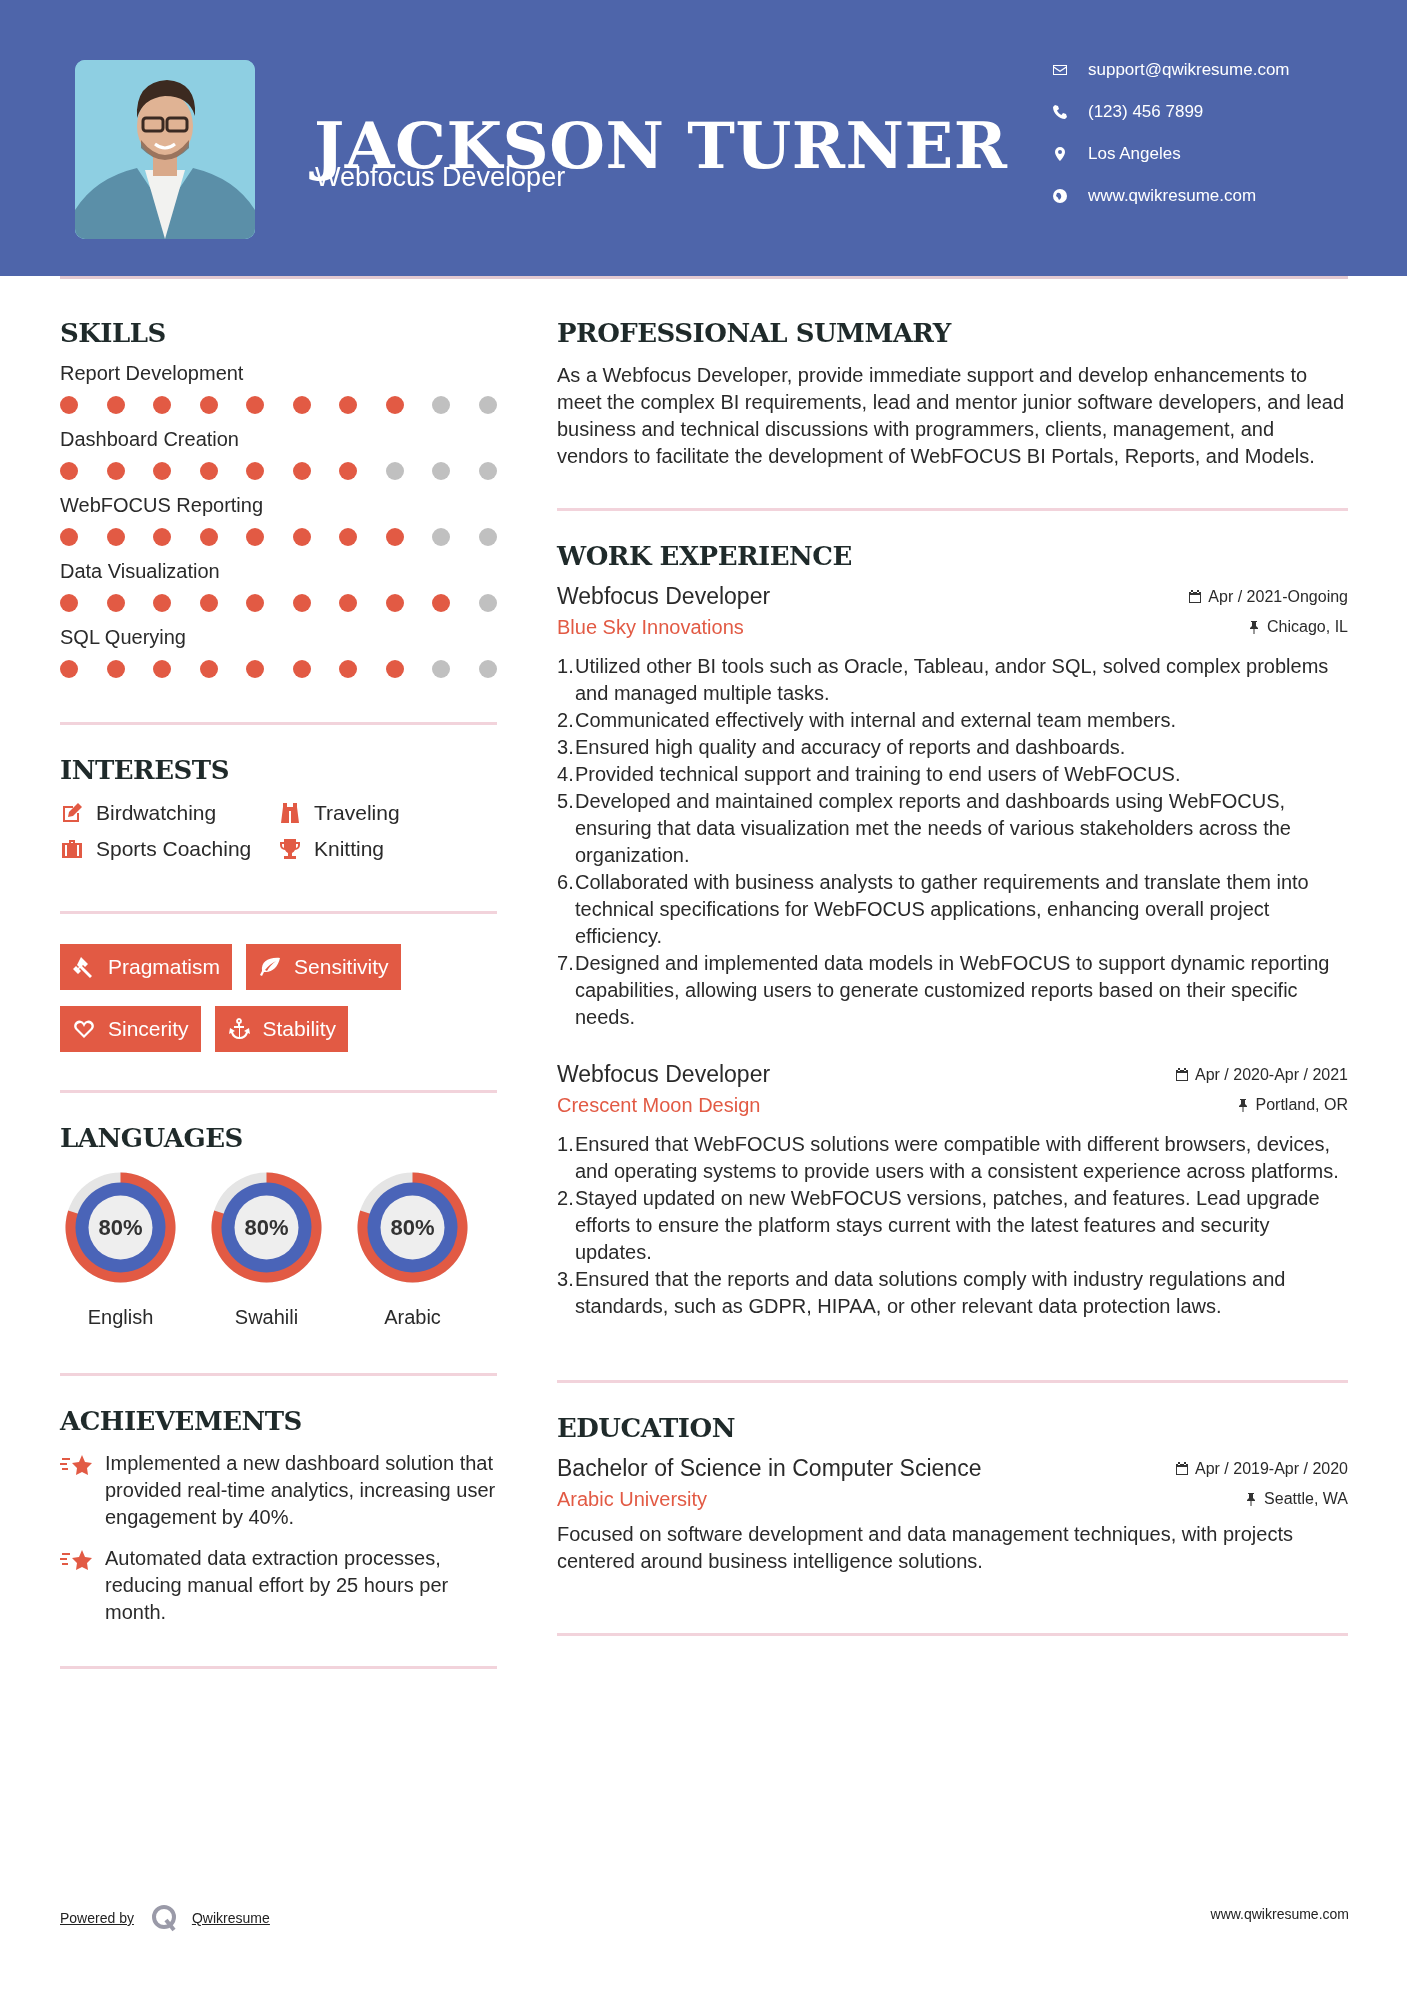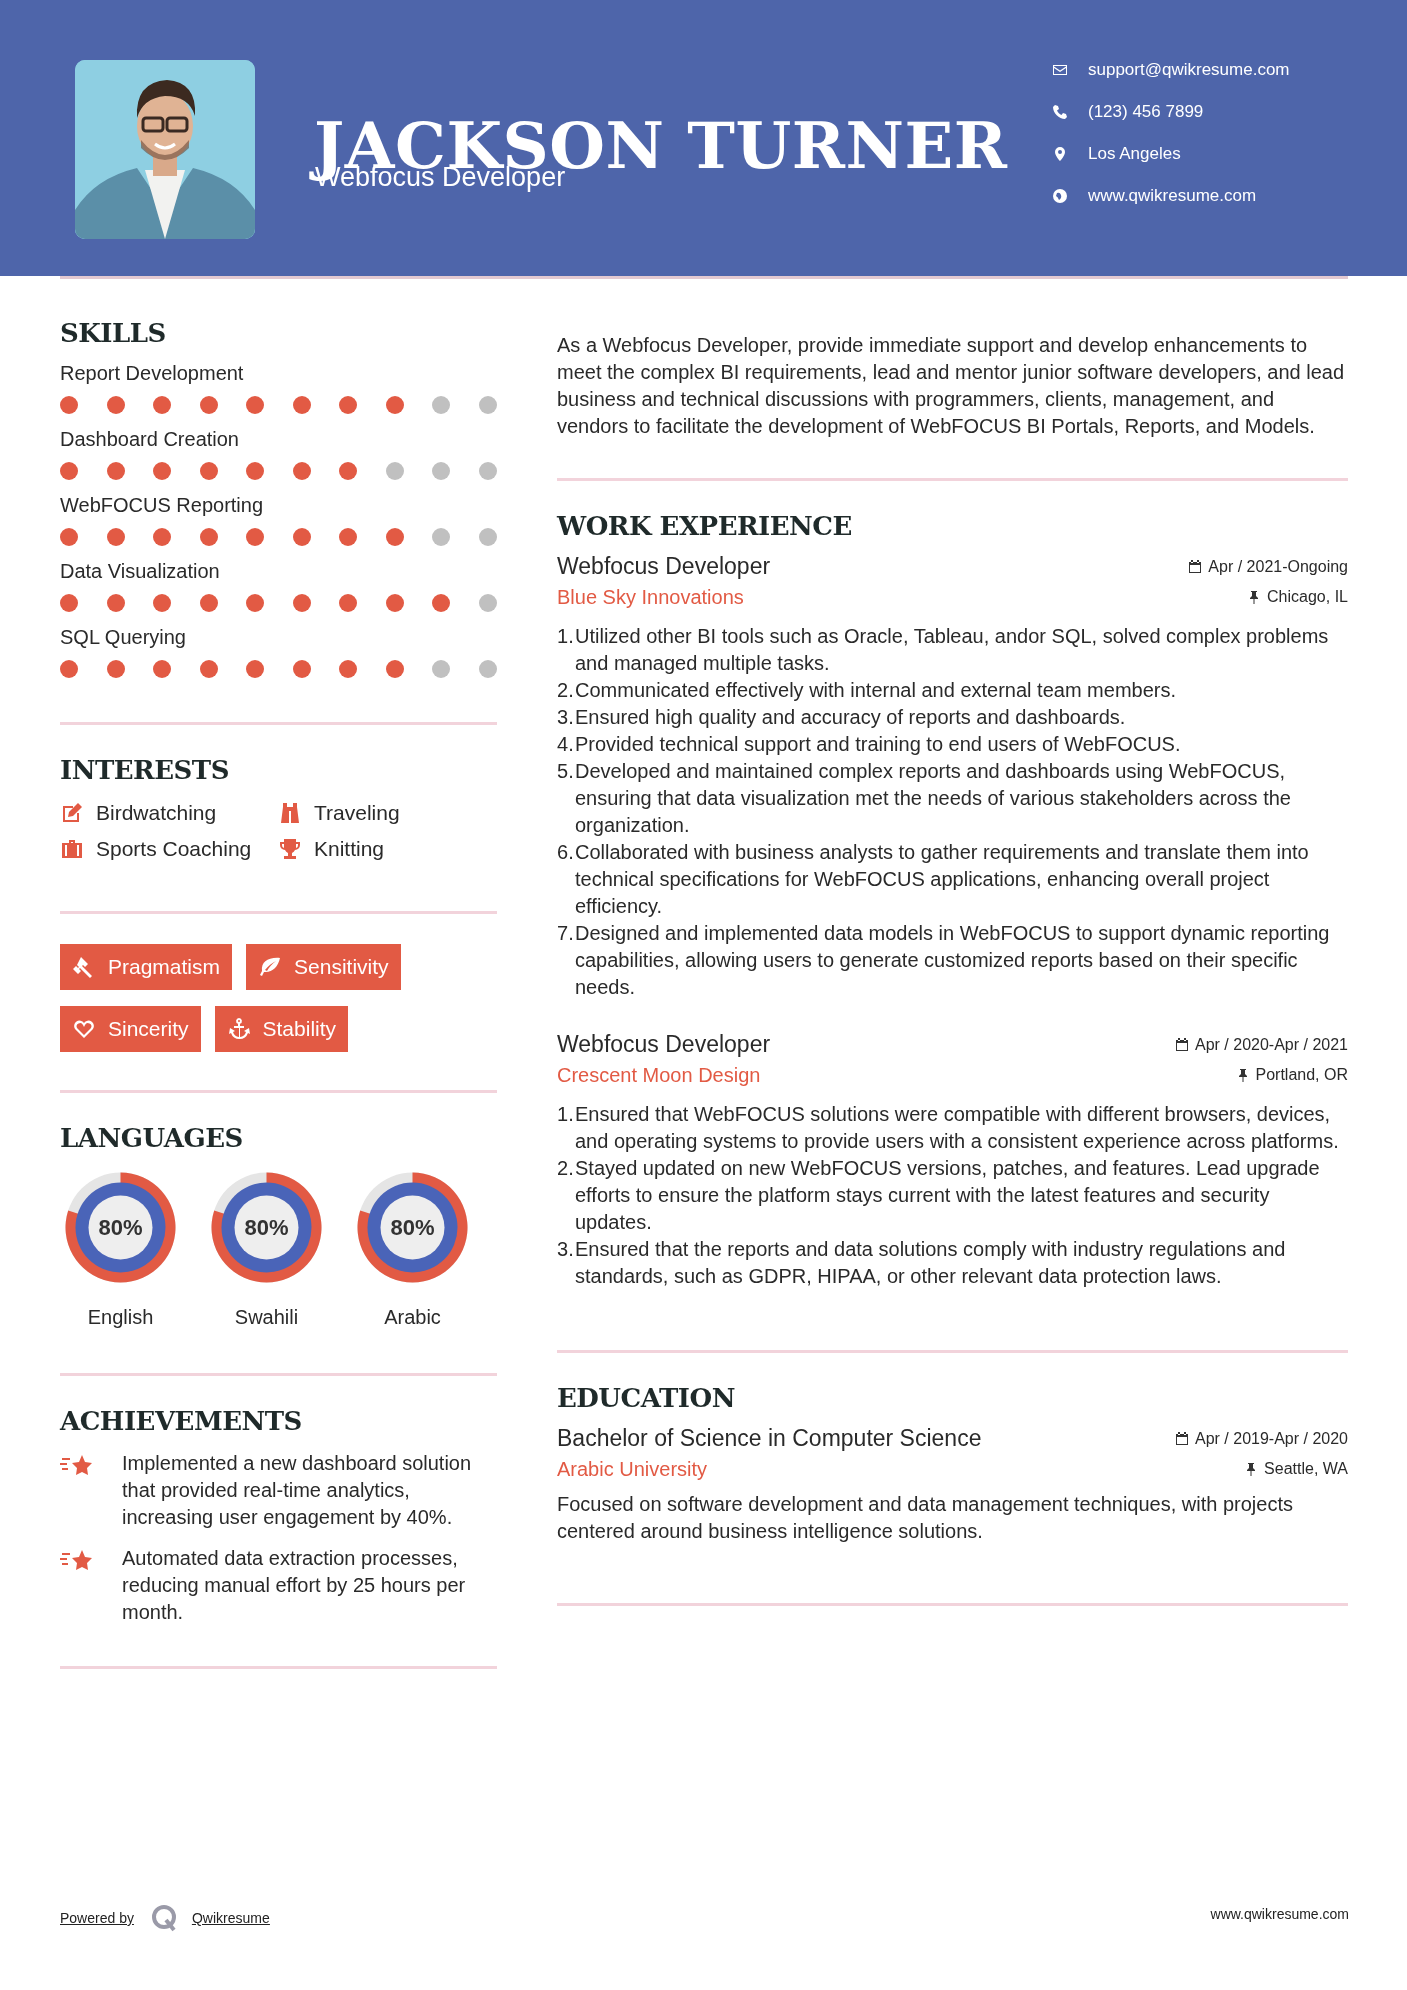--- a/index.html
+++ b/index.html
@@ -44,21 +44,21 @@
 
     
     .langs { display: flex; gap: 25px; margin-top: 14px; }
     .lang { width: 121px; display: flex; flex-direction: column; align-items: center; }
     .ring { width: 121px; height: 121px; position: relative; }
     .ring svg { width: 121px; height: 121px; display: block; }
     .ring .pct { position: absolute; left: 0; top: 0; width: 121px; height: 121px; display: flex; align-items: center; justify-content: center; font-weight: bold; font-size: 22px; color: #333; }
     .lang-name { font-size: 20px; margin-top: 18px; color: #2a2a2a; }
 
     
-    .ach { display: flex; margin-top: 14px; gap: 17px; }
+    .ach { display: flex; margin-top: 14px; }
     .ach .ai { width: 45px; flex: 0 0 45px; padding-top: 2px; }
     .ach .ai svg { width: 34px; height: 28px; }
     .ach .at { font-size: 20px; line-height: 27px; color: #2a2a2a; width: 392px; }
 
     
     .summary { font-size: 20px; line-height: 27px; margin-top: 14px; color: #2a2a2a; width: 791px; }
     .job-head { display: flex; justify-content: space-between; align-items: baseline; }
     .job-title { font-size: 23px; color: #2a2a2a; }
     .job-meta { font-size: 16px; color: #2a2a2a; display: flex; align-items: center; gap: 6px; }
     .job-meta svg { width: 14px; height: 14px; fill: #333; }
@@ -360,20 +360,21 @@
       </span>
       <span class="at">Automated data extraction processes, reducing manual effort by 25 hours per month.</span>
     </div>
   </section>
 
   <div class="rule" style="margin-top:40px"></div>
 </div>
 
 <div class="right">
   <section>
+    <h2 class="sec-title">PROFESSIONAL SUMMARY</h2>
     <p class="summary">As a Webfocus Developer, provide immediate support and develop enhancements to meet the complex BI requirements, lead and mentor junior software developers, and lead business and technical discussions with programmers, clients, management, and vendors to facilitate the development of WebFOCUS BI Portals, Reports, and Models.</p>
   </section>
 
   <div class="rule" style="margin-top:38px"></div>
 
   <section style="margin-top:30px">
     <h2 class="sec-title">WORK EXPERIENCE</h2>
 
     <div style="margin-top:12px">
       <div class="job-head">

